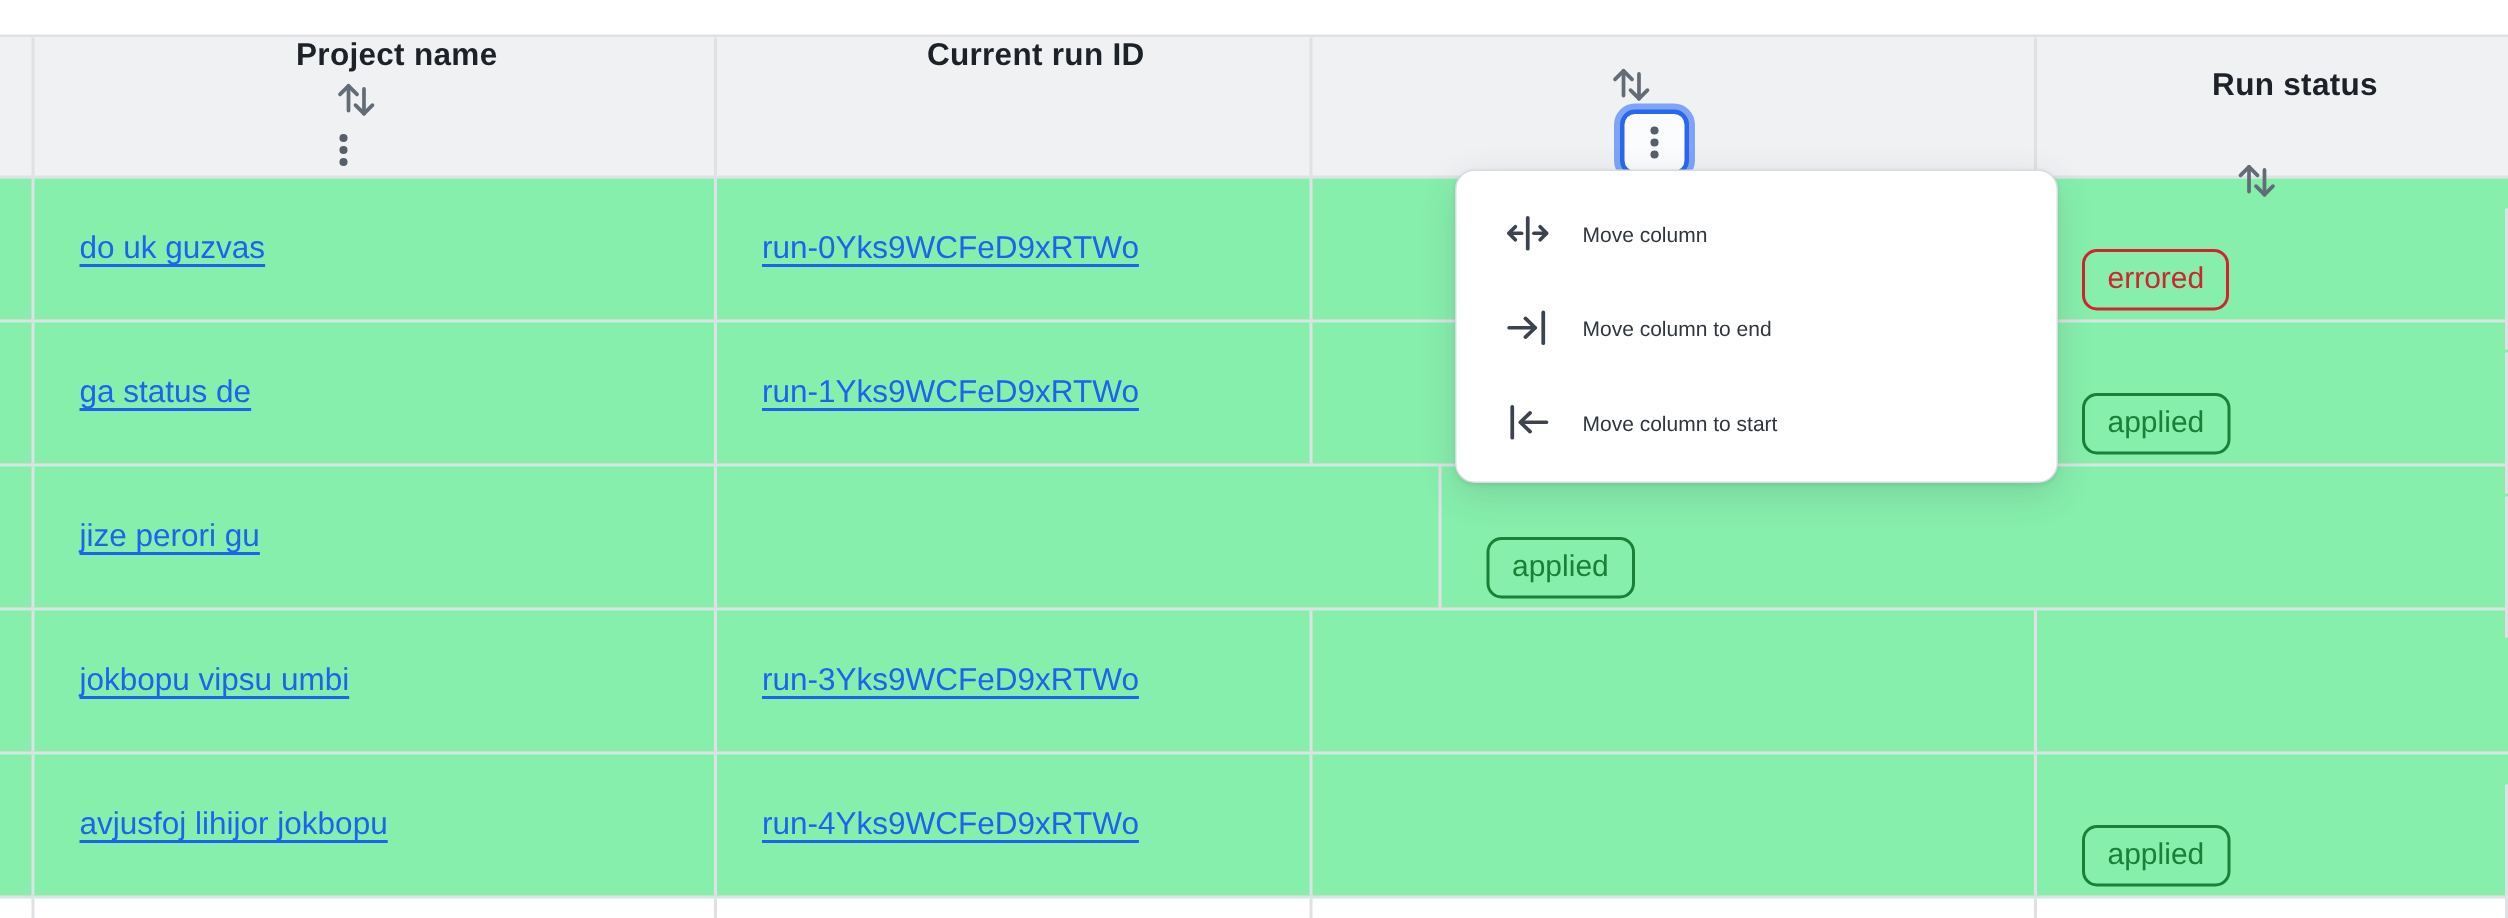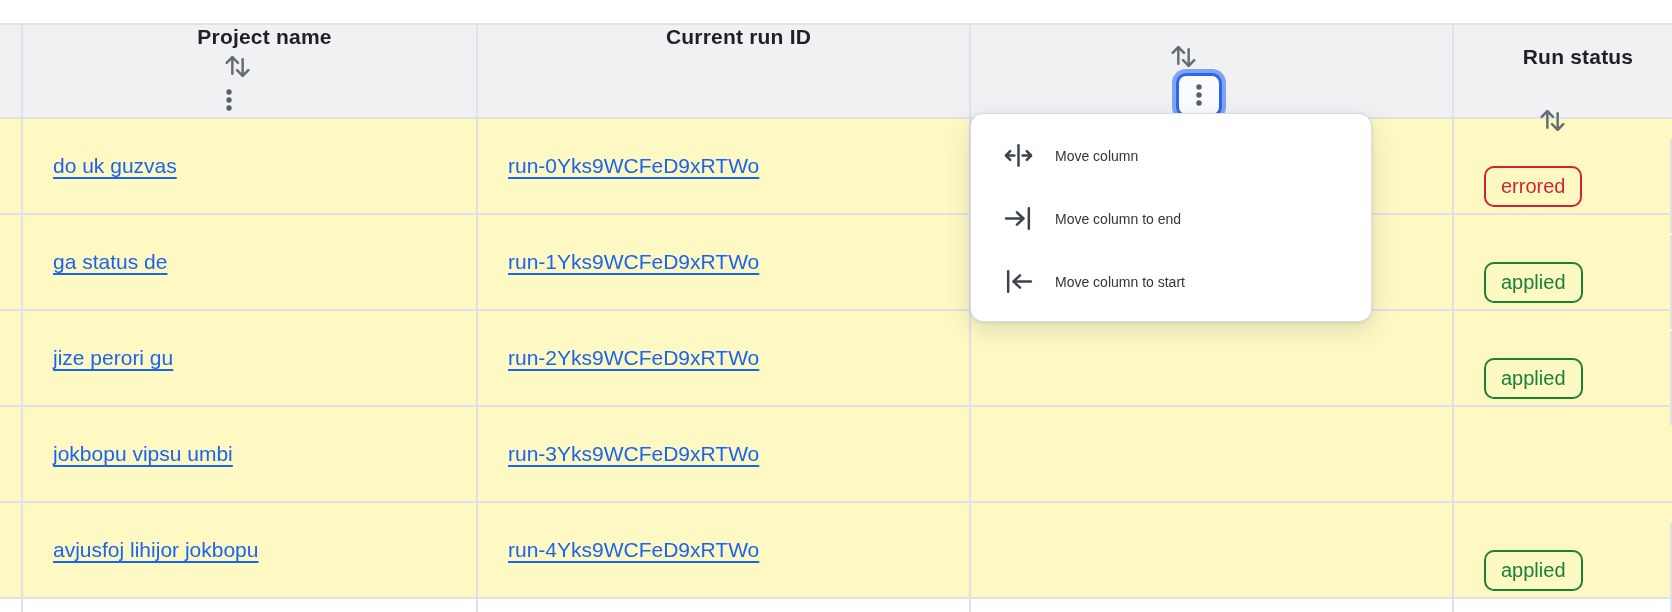--- a/index.html
+++ b/index.html
@@ -16,35 +16,35 @@
     background:#ffffff;
     position:relative;
   }
   .table{position:absolute;left:0;top:23px;right:0;border-top:2px solid var(--border);}
   .thead{display:flex;height:94px;background:var(--header-bg);border-bottom:2px solid var(--border);}
   .th{border-right:2px solid var(--border);display:flex;align-items:center;height:100%;flex-direction:column;}
   .th-label{font-weight:700;font-size:21px;color:var(--ink);padding-left:30px;letter-spacing:.2px;}
   .spacer{flex:1;}
   .w-a{width:23px;}
   .w-project{width:455px;}
-  .w-runid{width:493px;}
+  .w-runid{width:397px;}
   .w-ghost{width:483px;}
   .w-status{flex:1;border-right:none;margin-top:20px;}
   .icon-btn{display:flex;align-items:center;justify-content:center;background:transparent;border:none;cursor:pointer;padding:0;}
   .sort-gap{margin-right:24px;}
   .kebab-gap{margin-right:42px;}
   .ghost-sort{margin-right:56px;}
   .kebab-btn{
     width:46px;height:44px;border-radius:10px;background:#fbfcfe;
     border:3px solid #2b66ee;box-shadow:0 0 0 4px #7fa4f4;
     display:flex;align-items:center;justify-content:center;
     margin-right:26px;cursor:pointer;
   }
   .status-sort{margin-right:22px;}
-  .row{display:flex;height:96px;border-bottom:2px solid var(--border);background:#fef9c3;}
+  .row{display:flex;height:96px;border-bottom:2px solid var(--border);background:#86efac;}
   .td{border-right:2px solid var(--border);display:flex;align-items:center;height:100%;font-size:21px;}
   .td.pad{padding-left:30px;}
   .row-partial{display:flex;height:15px;background:#fff;}
   .row-partial .td{border-bottom:none;}
   a.cell-link{color:#1a64f0;text-decoration:underline;text-underline-offset:4px;text-decoration-thickness:1.5px;cursor:pointer;}
   .badge{
     display:inline-block;border:2px solid currentColor;border-radius:10px;
     padding:5px 15px 6px;font-size:20px;line-height:1.3;background:transparent;
   }
   .menu{
@@ -160,23 +160,20 @@
     <div class="td w-ghost"></div>
     <div class="td w-status pad">
       <span class="badge" style="color: rgb(26, 127, 55);">applied</span>
     </div>
   </div>
 
   <div class="row">
     <div class="td w-a"></div>
     <div class="td w-project pad">
       <a class="cell-link">jize perori gu</a>
-    </div>
-    <div class="td w-runid pad">
-      <a class="cell-link">run-2Yks9WCFeD9xRTWo</a>
     </div>
     <div class="td w-ghost"></div>
     <div class="td w-status pad">
       <span class="badge" style="color: rgb(26, 127, 55);">applied</span>
     </div>
   </div>
 
   <div class="row">
     <div class="td w-a"></div>
     <div class="td w-project pad">

